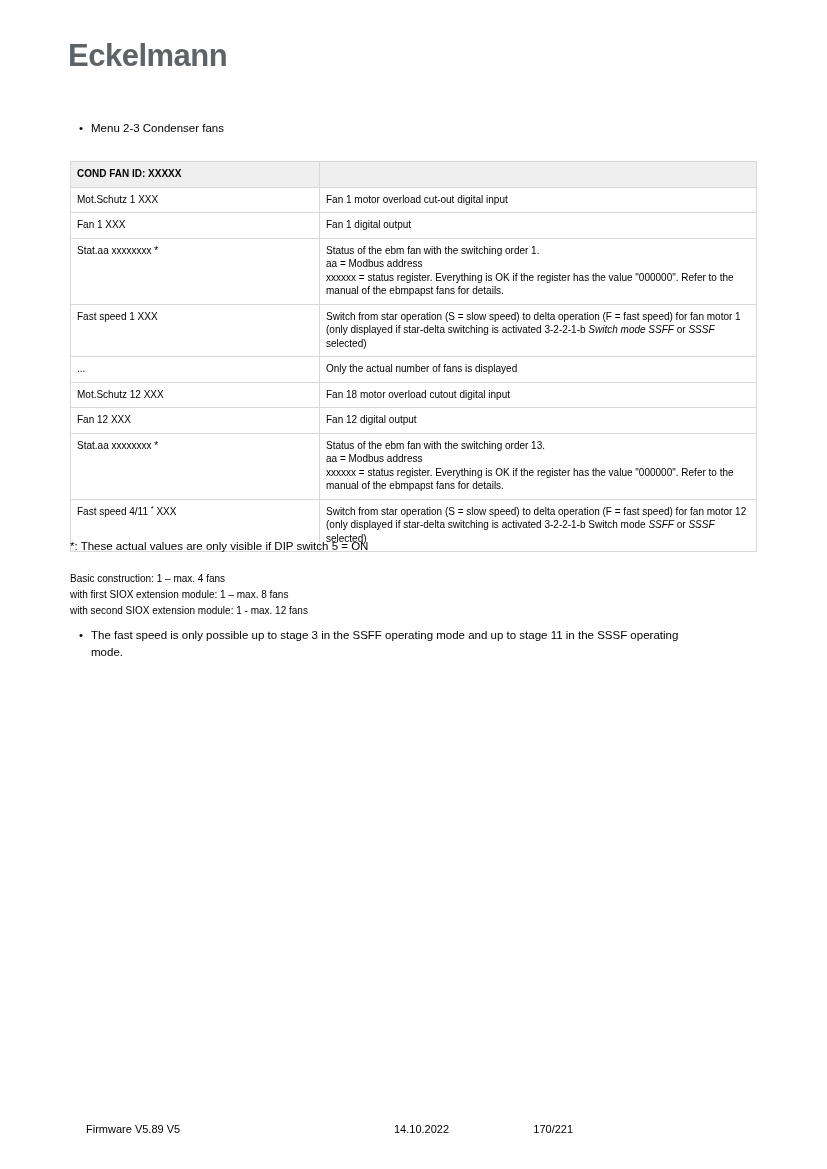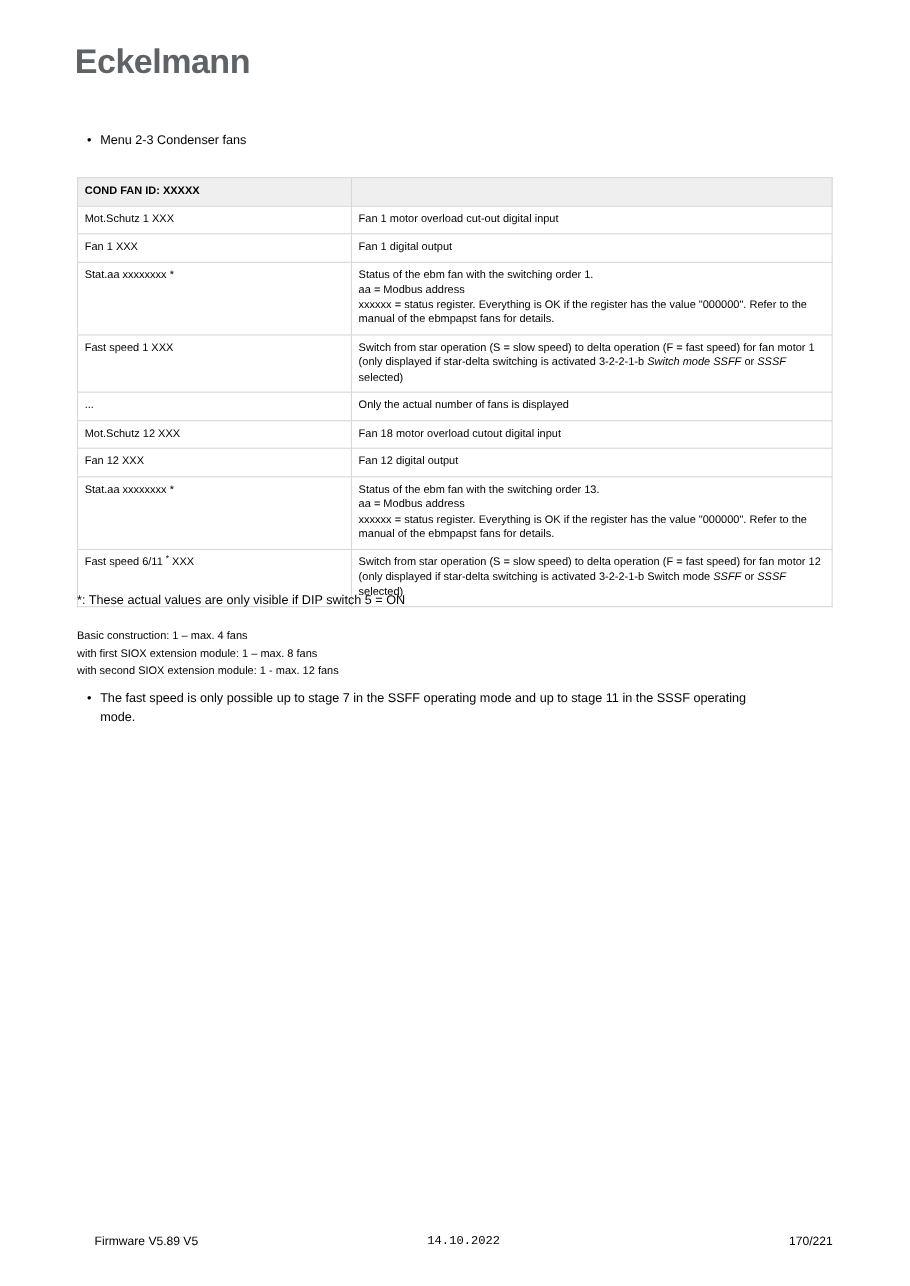--- a/index.html
+++ b/index.html
@@ -65,22 +65,22 @@
   }
   .fastnote .text { width: 612px; }
 
   .footer {
     position: absolute; left: 70px; top: 1122px;
     width: 687px;
     display: flex;
     font-size: 11px; line-height: 14px;
   }
   .footer .f-left  { flex: 1; text-align: left; padding-left: 16px; }
-  .footer .f-center{ flex: 1; text-align: center; font-family: Liberation Mono, monospace; }
-  .footer .f-right { flex: 1; text-align: right; }
+  .footer .f-center{ flex: 1; text-align: center; }
+  .footer .f-right { flex: 1; }
 </style>
 </head>
 <body>
 
 <div class="page">
 
   <div class="logo">Eckelmann</div>
 
   <div class="bullet-line">
     <span class="bullet-dot">•</span>
@@ -145,39 +145,39 @@
         </tr>
         <tr>
           <td><span>Stat.aa xxxxxxxx *</span></td>
           <td>
             <div><span>Status of the ebm fan with the switching order 13.</span></div>
             <div><span>aa = Modbus address</span></div>
             <div><span>xxxxxx = status register. Everything is OK if the register has the value "000000". Refer to the manual of the ebmpapst fans for details.</span></div>
           </td>
         </tr>
         <tr>
-          <td><span>Fast speed 6/11 </span><sup class="star">*</sup><span> XXX</span></td>
+          <td><span>Fast speed 4/11 </span><sup class="star">*</sup><span> XXX</span></td>
           <td>
             <div><span>Switch from star operation (S = slow speed) to delta operation (F = fast speed) for fan motor 12 (only displayed if star-delta switching is activated 3-2-2-1-b Switch mode </span><span class="it">SSFF</span><span> or </span><span class="it">SSSF</span><span> selected)</span></div>
           </td>
         </tr>
       </tbody>
   </table>
 
   <div class="footnote">*: These actual values are only visible if DIP switch 5 = ON</div>
 
   <div class="construction">
     <div>Basic construction: 1 – max. 4 fans</div>
     <div>with first SIOX extension module: 1 – max. 8 fans</div>
     <div>with second SIOX extension module: 1 - max. 12 fans</div>
   </div>
 
   <div class="fastnote">
     <span class="bullet-dot">•</span>
-    <span class="text">The fast speed is only possible up to stage 7 in the SSFF operating mode and up to stage 11 in the SSSF operating mode.</span>
+    <span class="text">The fast speed is only possible up to stage 3 in the SSFF operating mode and up to stage 11 in the SSSF operating mode.</span>
   </div>
 
   <div class="footer">
     <span class="f-left">Firmware V5.89 V5</span>
     <span class="f-center">14.10.2022</span>
     <span class="f-right">170/221</span>
   </div>
 
 </div>
 

